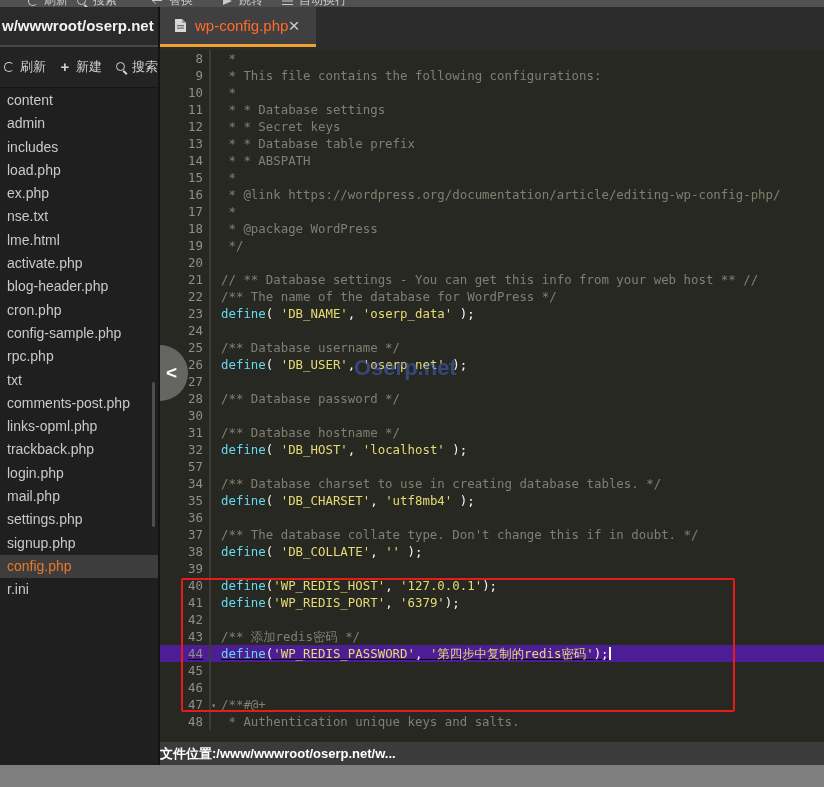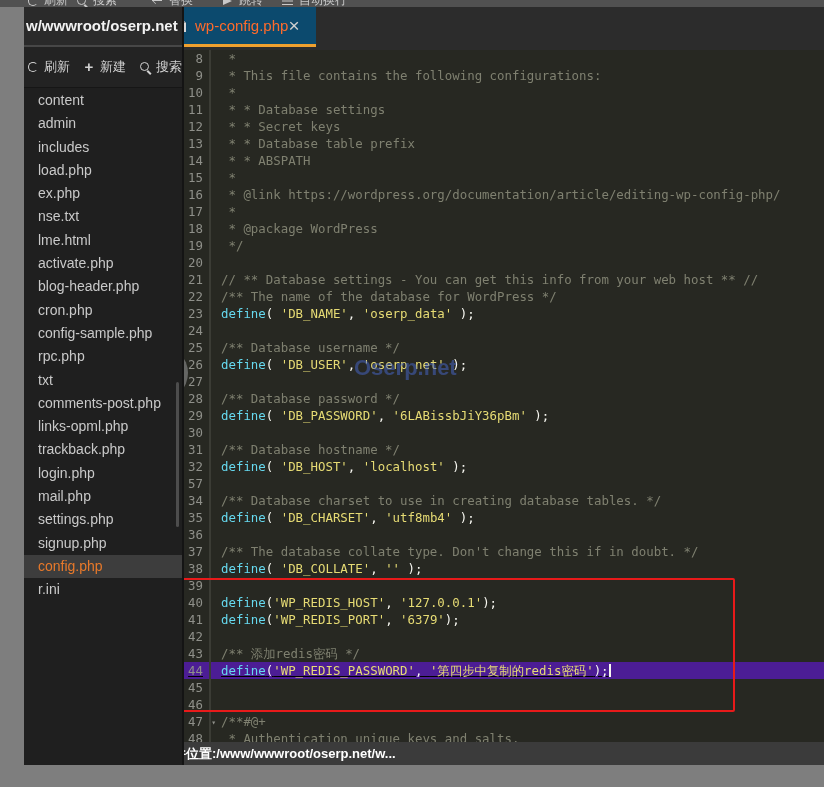--- a/index.html
+++ b/index.html
@@ -15,32 +15,32 @@
   .ic{display:inline-block;position:relative;width:12px;height:12px;color:inherit;}
   .refresh-icon::before{content:"";position:absolute;left:1px;top:1px;width:8px;height:8px;border:1.5px solid currentColor;border-radius:50%;border-right-color:transparent;}
   .search-icon::before{content:"";position:absolute;left:1px;top:1px;width:7px;height:7px;border:1.5px solid currentColor;border-radius:50%;}
   .search-icon::after{content:"";position:absolute;left:9px;top:9px;width:5px;height:1.6px;background:currentColor;transform:rotate(45deg);transform-origin:0 0;}
   .plus-icon{width:12px;text-align:center;font-size:15px;line-height:12px;font-weight:bold;}
   .replace-icon::before{content:"";position:absolute;left:0;top:5px;width:10px;height:1.6px;background:currentColor;}
   .replace-icon::after{content:"";position:absolute;left:0;top:2.5px;width:6px;height:6px;border-left:1.6px solid currentColor;border-bottom:1.6px solid currentColor;transform:rotate(45deg) scale(.7);}
   .jump-icon::before{content:"";position:absolute;left:1px;top:2px;border-left:9px solid currentColor;border-top:4px solid transparent;border-bottom:4px solid transparent;}
   .wrap-icon::before{content:"";position:absolute;left:0;top:2px;width:11px;height:1.5px;background:currentColor;box-shadow:0 3.5px 0 currentColor,0 7px 0 currentColor;}
   
-  #sidebar{position:absolute;left:0;top:7px;width:158px;height:758px;background:#1f1f1f;border-right:2px solid #141414;z-index:10;margin-left:24px;}
+  #sidebar{position:absolute;left:0;top:7px;width:158px;height:758px;background:#1f1f1f;border-right:2px solid #141414;z-index:10;}
   .side-path{height:38px;line-height:38px;background:#2a2a2a;color:#f2f2f2;font-weight:bold;font-size:15px;padding-left:2px;white-space:nowrap;overflow:hidden;border-bottom:2px solid #474747;}
   .side-actions{height:40px;background:#232323;display:flex;align-items:center;padding-left:3px;border-bottom:1px solid #161616;}
   .side-action{display:flex;align-items:center;gap:5px;color:#d2d2d2;font-size:13px;margin-right:13px;cursor:pointer;white-space:nowrap;}
   #file-list{position:absolute;left:0;top:82px;right:0;}
-  .file-item{height:23.3px;line-height:23.3px;padding-left:14px;color:#c9c9c9;font-size:14px;white-space:nowrap;overflow:hidden;cursor:pointer;}
+  .file-item{height:23.3px;line-height:23.3px;padding-left:7px;color:#c9c9c9;font-size:14px;white-space:nowrap;overflow:hidden;cursor:pointer;}
   .file-item.selected{background:#3d3d3d;color:var(--selected_file);}
   .side-scrollbar{position:absolute;right:3px;top:375px;width:3px;height:145px;background:#4d4d4d;border-radius:2px;}
   
   #editor{position:absolute;left:160px;top:7px;width:664px;height:758px;background:var(--editor_bg);z-index:5;}
   #tabbar{position:absolute;left:0;top:0;right:0;height:43px;background:#2c2c2c;}
-  .tab{position:absolute;left:0;top:0;width:156px;height:40px;background:#0c4a6e;border-bottom:3px solid var(--tab_underline);display:flex;align-items:center;padding:0 28px 0 14px;box-sizing:border-box;cursor:pointer;}
+  .tab{position:absolute;left:0;top:0;width:156px;height:40px;background:#404040;border-bottom:3px solid var(--tab_underline);display:flex;align-items:center;padding:0 28px 0 14px;box-sizing:border-box;cursor:pointer;}
   .tab svg{flex:none;}
   .tab-title{color:var(--tab_text);font-size:15px;margin-left:8px;white-space:nowrap;}
   .tab-close{margin-left:auto;color:#cfcfcf;font-size:19px;line-height:19px;cursor:pointer;}
   
   #code{position:absolute;left:0;top:43px;right:0;bottom:0;font-family:"DejaVu Sans Mono","Liberation Mono",monospace;font-size:12.4px;}
   .line{display:flex;height:17px;line-height:17px;white-space:pre;}
   .line.active{background:#4c1d95;text-decoration:underline;}
   .ln{flex:none;width:43px;text-align:right;padding-right:6px;color:var(--gutter);position:relative;}
   .fold{position:absolute;right:-7px;top:1px;font-size:8px;color:var(--gutter);}
   .linecode{flex:1;border-left:2px solid #3b3c35;padding-left:10px;overflow:hidden;}
@@ -151,21 +151,20 @@
       <div class="line"><span class="ln">19</span><span class="linecode"><span class="cm"> */</span></span></div>
       <div class="line"><span class="ln">20</span><span class="linecode"></span></div>
       <div class="line"><span class="ln">21</span><span class="linecode"><span class="cm">// ** Database settings - You can get this info from your web host ** //</span></span></div>
       <div class="line"><span class="ln">22</span><span class="linecode"><span class="cm">/** The name of the database for WordPress */</span></span></div>
       <div class="line"><span class="ln">23</span><span class="linecode"><span class="kw">define</span><span class="pl">( </span><span class="st">'DB_NAME'</span><span class="pl">, </span><span class="st">'oserp_data'</span><span class="pl"> );</span></span></div>
       <div class="line"><span class="ln">24</span><span class="linecode"></span></div>
       <div class="line"><span class="ln">25</span><span class="linecode"><span class="cm">/** Database username */</span></span></div>
       <div class="line"><span class="ln">26</span><span class="linecode"><span class="kw">define</span><span class="pl">( </span><span class="st">'DB_USER'</span><span class="pl">, </span><span class="st">'oserp net'</span><span class="pl"> );</span></span></div>
       <div class="line"><span class="ln">27</span><span class="linecode"></span></div>
       <div class="line"><span class="ln">28</span><span class="linecode"><span class="cm">/** Database password */</span></span></div>
-      <div class="line"><span class="ln">29</span><span class="linecode"><span class="kw">define</span><span class="pl">( </span><span class="st">'DB_PASSWORD'</span><span class="pl">, </span><span class="st">'6LABissbJiY36pBm'</span><span class="pl"> );</span></span></div>
       <div class="line"><span class="ln">30</span><span class="linecode"></span></div>
       <div class="line"><span class="ln">31</span><span class="linecode"><span class="cm">/** Database hostname */</span></span></div>
       <div class="line"><span class="ln">32</span><span class="linecode"><span class="kw">define</span><span class="pl">( </span><span class="st">'DB_HOST'</span><span class="pl">, </span><span class="st">'localhost'</span><span class="pl"> );</span></span></div>
       <div class="line"><span class="ln">57</span><span class="linecode"></span></div>
       <div class="line"><span class="ln">34</span><span class="linecode"><span class="cm">/** Database charset to use in creating database tables. */</span></span></div>
       <div class="line"><span class="ln">35</span><span class="linecode"><span class="kw">define</span><span class="pl">( </span><span class="st">'DB_CHARSET'</span><span class="pl">, </span><span class="st">'utf8mb4'</span><span class="pl"> );</span></span></div>
       <div class="line"><span class="ln">36</span><span class="linecode"></span></div>
       <div class="line"><span class="ln">37</span><span class="linecode"><span class="cm">/** The database collate type. Don't change this if in doubt. */</span></span></div>
       <div class="line"><span class="ln">38</span><span class="linecode"><span class="kw">define</span><span class="pl">( </span><span class="st">'DB_COLLATE'</span><span class="pl">, </span><span class="st">''</span><span class="pl"> );</span></span></div>
       <div class="line"><span class="ln">39</span><span class="linecode"></span></div>

